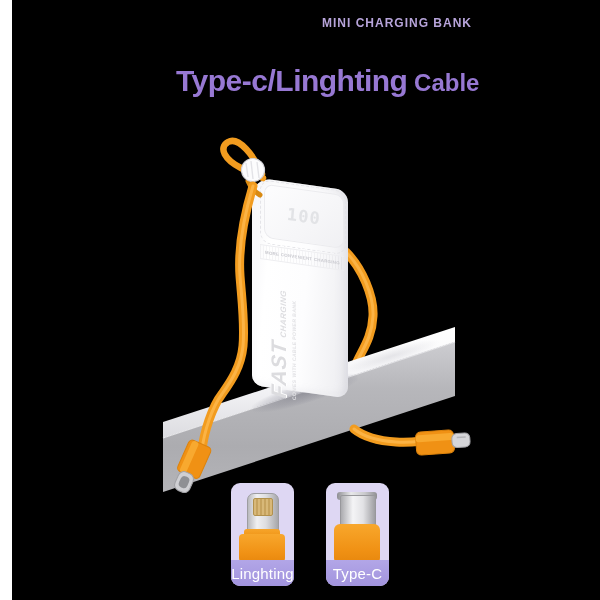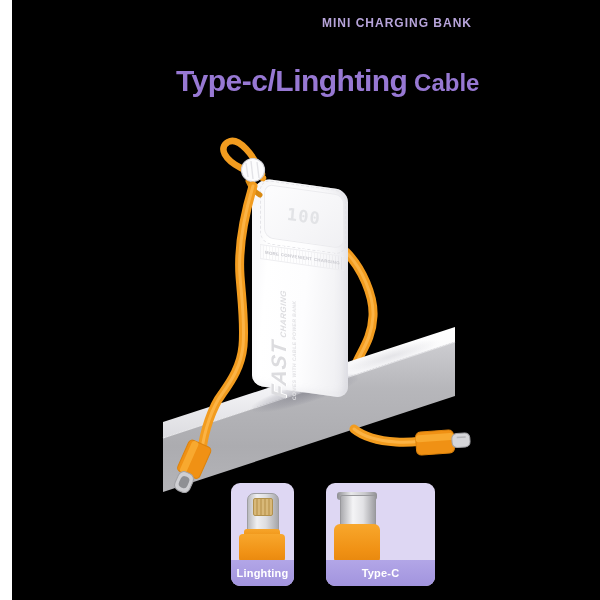--- a/index.html
+++ b/index.html
@@ -54,25 +54,25 @@
     text-shadow:0.5px 0.5px 0 #ffffff;}
   .charging{font-size:8px;font-weight:bold;font-style:italic;color:#dddde0;margin-left:3px;
     letter-spacing:0.5px;}
   .side-sub{font-size:7px;color:#e2e2e5;letter-spacing:0.6px;transform:scale(0.72);
     transform-origin:left center;white-space:nowrap;font-weight:bold;}
 
   
   .card{position:absolute;top:483px;width:63px;height:103px;background:#ded7f3;
     border-radius:9px;overflow:hidden;z-index:6;}
   #card-lightning{left:219px;}
-  #card-typec{left:314px;padding-left:46px;}
+  #card-typec{left:314px;}
   .card-band{position:absolute;left:0;bottom:0;width:100%;height:26px;
     background:linear-gradient(180deg,#b2a6e7 0%,#a294de 100%);
     display:flex;align-items:center;justify-content:center;}
-  .card-label{color:#ffffff;font-weight:bold;font-size:11px;letter-spacing:0.2px;}
+  .card-label{color:#ffffff;font-weight:normal;font-size:15px;letter-spacing:0.2px;}
 
   
   .lp-shaft{position:absolute;left:16px;top:10px;width:30px;height:42px;
     background:linear-gradient(90deg,#b9b9bd 0%,#f0f0f2 30%,#dddde0 60%,#a7a7ab 100%);
     border:1px solid #9d9da1;border-radius:7px 7px 2px 2px;}
   .lp-pad{position:absolute;left:5px;top:4px;width:18px;height:16px;
     background:repeating-linear-gradient(90deg,#d8b878 0 2px,#c6a35f 2px 4px);
     border:1px solid #b2914d;border-radius:2px;}
   .lp-neck{position:absolute;left:13px;top:46px;width:36px;height:8px;
     background:linear-gradient(180deg,#f7a52a,#ef9417);border-radius:3px 3px 0 0;}

